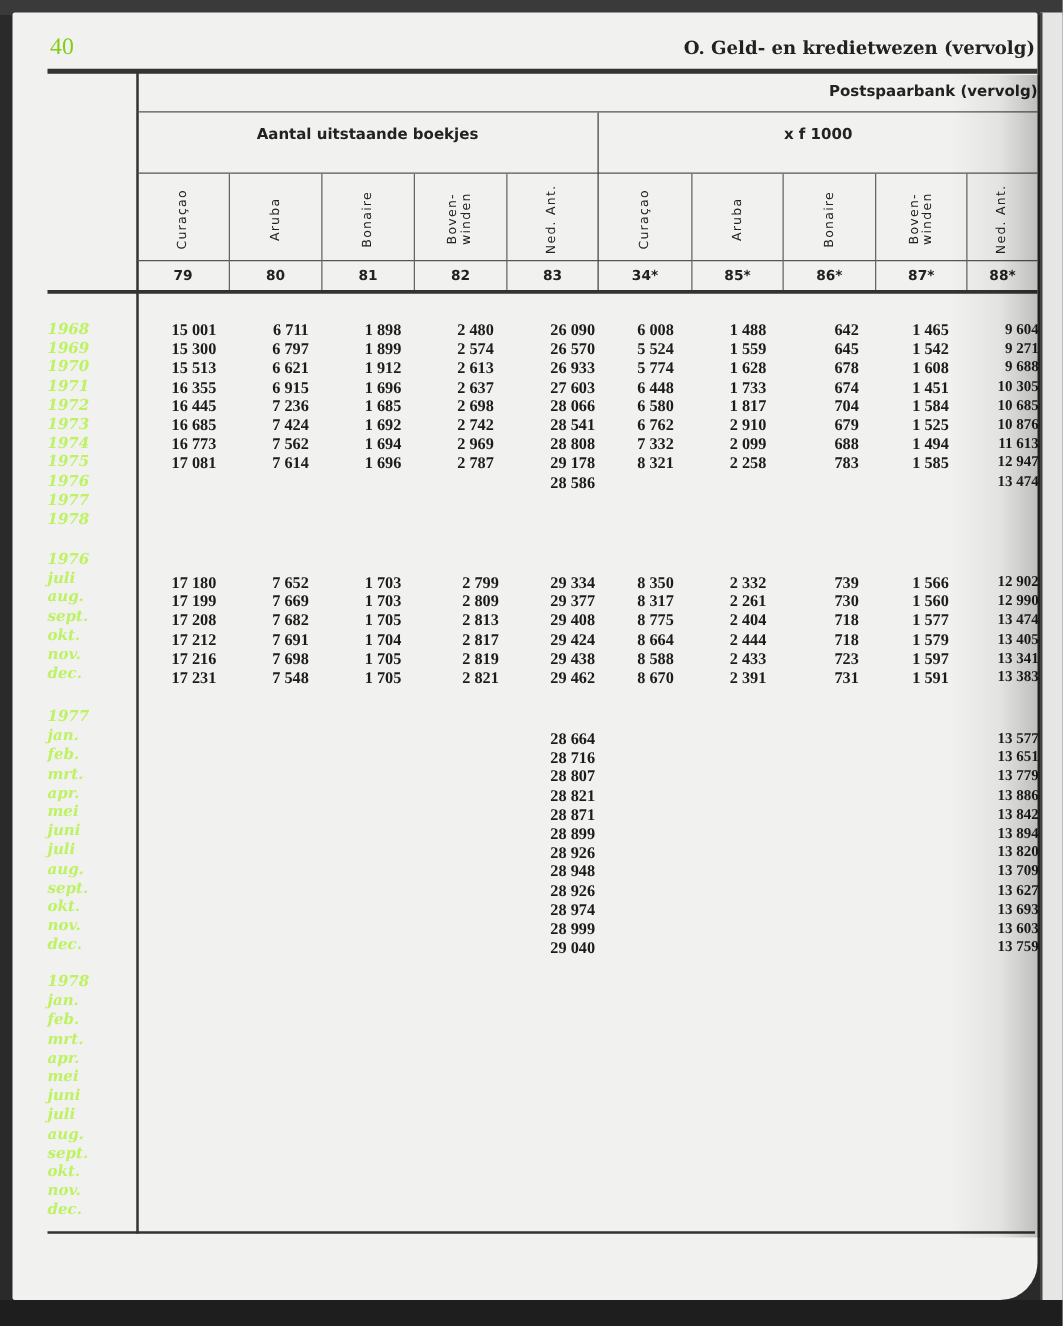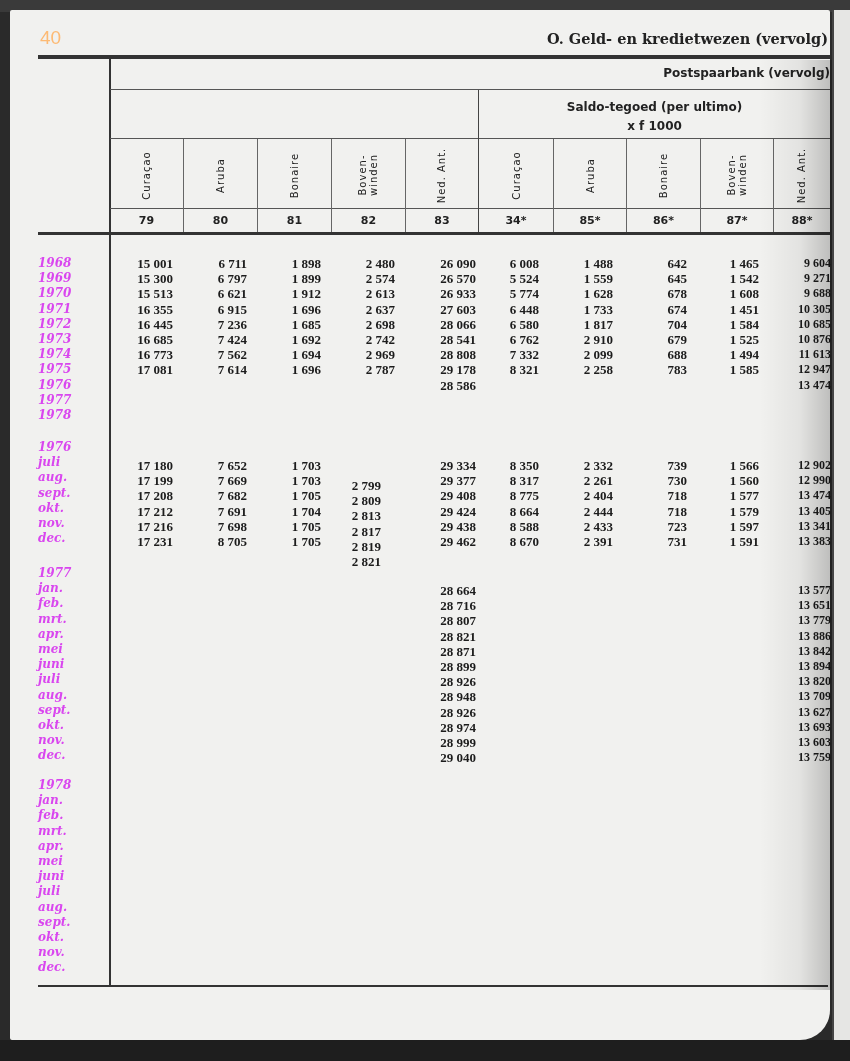--- a/index.html
+++ b/index.html
@@ -17,22 +17,22 @@
   .gutter {
     position: absolute; left: 760px; top: 60px; width: 72px; height: 930px;
     background: linear-gradient(to right, rgba(0,0,0,0) 0%, rgba(0,0,0,0.06) 55%, rgba(0,0,0,0.22) 100%);
   }
   .nextpage {
     position: absolute; left: 832px; top: 10px; width: 18px; height: 1030px;
     background: #e6e6e4; border-left: 2px solid #444;
   }
   .bottomband { position: absolute; left: 0; top: 1040px; width: 850px; height: 21px; background: #1e1e1e; }
   .pagenum {
-    position: absolute; left: 40px; top: 27px; font-size: 19px; color: #fdba74;
-    font-family: Liberation Sans, sans-serif;
+    position: absolute; left: 40px; top: 27px; font-size: 19px; color: #84cc16;
+    font-family: Liberation Serif, serif;
   }
   .running-head {
     position: absolute; right: 22px; top: 30px; font-size: 14.5px; font-weight: bold; color: #222;
     font-family: "DejaVu Serif", serif; white-space: nowrap;
   }
   .rule-top { position: absolute; left: 38px; top: 55px; width: 792px; height: 4px; background: #333; }
   .rule-head-bottom { position: absolute; left: 38px; top: 232px; width: 792px; height: 3px; background: #333; }
   .rule-bottom { position: absolute; left: 38px; top: 985px; width: 790px; height: 2px; background: #333; }
   .stub-line { position: absolute; left: 109px; top: 57px; width: 2px; height: 930px; background: #333; }
   .hline { position: absolute; height: 1px; background: #555; }
@@ -53,21 +53,21 @@
     transform: rotate(-90deg); white-space: pre; font-size: 10px; letter-spacing: 1px;
     text-align: center; line-height: 11px; font-family: "DejaVu Sans", sans-serif; color: #222;
   }
   .colnum {
     position: absolute; top: 214px; font-size: 11px; font-weight: bold; text-align: center;
     font-family: "DejaVu Sans", sans-serif; color: #222;
   }
   .stub {
     position: absolute; left: 38px; width: 70px;
     font-family: "DejaVu Serif", serif; font-style: italic; font-weight: bold;
-    font-size: 12px; line-height: 15.2px; color: #d946ef;
+    font-size: 12px; line-height: 15.2px; color: #bef264;
   }
   .cell {
     position: absolute; text-align: right; font-size: 13px; line-height: 15.2px;
     color: #1c1c1c; font-family: "Liberation Serif", serif; font-weight: bold; white-space: nowrap;
   }
   .block { position: absolute; }
 </style>
 </head>
 <body>
 
@@ -94,23 +94,23 @@
 <div class="vline" style="left:553px; top:139px; height:93px;"></div>
 <div class="vline" style="left:626px; top:139px; height:93px;"></div>
 <div class="vline" style="left:700px; top:139px; height:93px;"></div>
 <div class="vline" style="left:773px; top:139px; height:93px;"></div>
 
 <div class="rule-head-bottom"></div>
 
 <div class="title hdr-sans">Postspaarbank (vervolg)</div>
 
 <div class="group hdr-sans" style="left:110px; top:98px; width:368px;">
+  <div>Aantal uitstaande boekjes</div>
 </div>
 <div class="group hdr-sans" style="left:479px; top:98px; width:351px;">
-  <div>Saldo-tegoed (per ultimo)</div>
   <div>x f 1000</div>
 </div>
 
 <div class="colhead" style="left:110px; width:73px;">
     <span>Curaçao</span>
   </div>
 <div class="colhead" style="left:184px; width:73px;">
     <span>Aruba</span>
   </div>
 <div class="colhead" style="left:258px; width:73px;">
@@ -288,31 +288,31 @@
       <div>17 212</div>
       <div>17 216</div>
       <div>17 231</div>
   </div>
   <div class="cell" style="left:74px; width:63px;">
     <div>7 652</div>
       <div>7 669</div>
       <div>7 682</div>
       <div>7 691</div>
       <div>7 698</div>
-      <div>8 705</div>
+      <div>7 548</div>
   </div>
   <div class="cell" style="left:148px; width:63px;">
     <div>1 703</div>
       <div>1 703</div>
       <div>1 705</div>
       <div>1 704</div>
       <div>1 705</div>
       <div>1 705</div>
   </div>
-  <div class="cell" style="left:208px; width:63px;margin-top:20px;">
+  <div class="cell" style="left:226px; width:63px;">
     <div>2 799</div>
       <div>2 809</div>
       <div>2 813</div>
       <div>2 817</div>
       <div>2 819</div>
       <div>2 821</div>
   </div>
   <div class="cell" style="left:296px; width:70px;">
     <div>29 334</div>
       <div>29 377</div>

